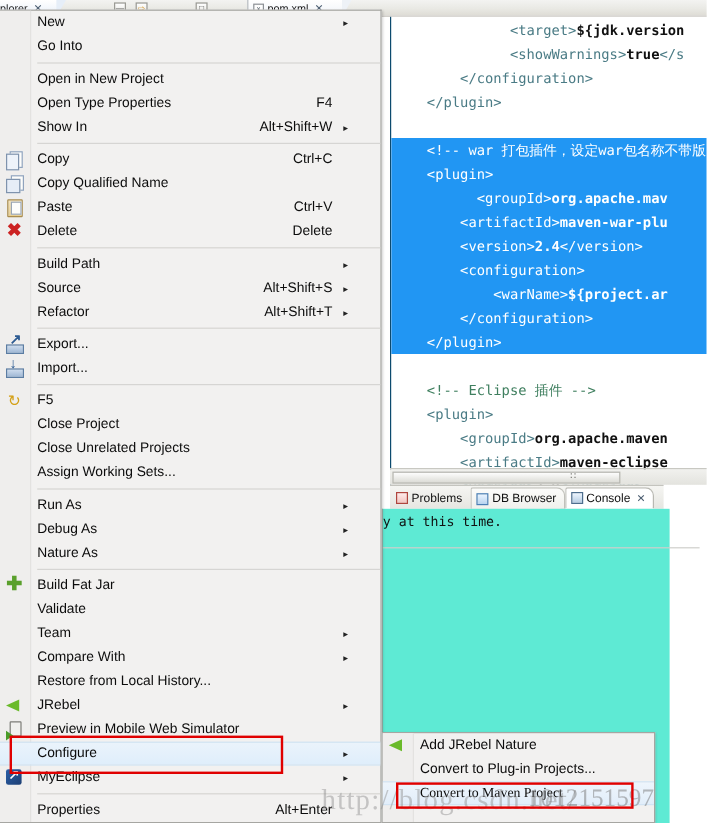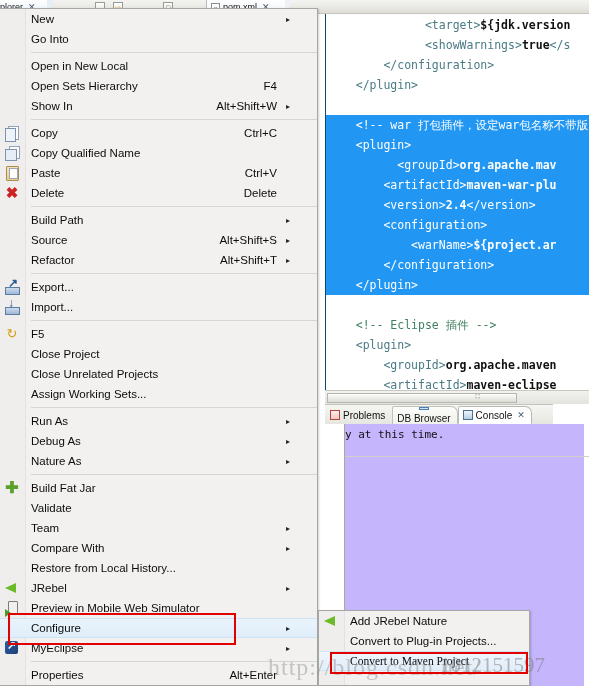--- a/index.html
+++ b/index.html
@@ -111,34 +111,33 @@
   }
   .vtab.active {
     background: #ffffff;
     border: 1px solid #b8b8b2; border-bottom-color: #ffffff;
     border-radius: 2px 7px 0 0;
   }
   .vtab.semi {
     background: linear-gradient(to bottom,#fcfcfa,#f0f0ec);
     border: 1px solid #c0c0ba; border-bottom: none;
     border-radius: 2px 7px 0 0;
-    flex-direction: column;
   }
   .ico-sq {
     width: 10px; height: 10px; display: inline-block;
     border: 1px solid #7b8795; background: linear-gradient(#f6fbff,#cfe0f2);
   }
   .ico-sq.red { border-color: #b0453e; background: linear-gradient(#ffeceb,#f3c6c2); }
   .ico-sq.blue { border-color: #4a7fb5; background: linear-gradient(#eaf4ff,#b8d4ef); }
   .ico-sq.mon { border-color: #4e6e8e; background: linear-gradient(#eef6ff,#b6cde3); }
   .xmark { font-size: 9px; color: #4b5d70; margin-left: 2px; }
 
   .console-body {
-    position: absolute; left: 344px; top: 424px; width: 240px; height: 262px;
-    background: #c4b5fd; border-left: 1px solid #a8a8a2;
+    position: absolute; left: 318px; top: 424px; width: 240px; height: 262px;
+    background: #5eead4; border-left: 1px solid #a8a8a2;
   }
   .console-text {
     font-family: "DejaVu Sans Mono", monospace;
     font-size: 11px; color: #111; padding: 4px 0 0 0;
   }
   .console-rule {
     position: absolute; left: 0; top: 32px; width: 264px; height: 1px; background: #cfcfcb;
   }
 
   
@@ -242,21 +241,21 @@
     content:""; position:absolute; left:1px; top:1px; width:13px; height:13px;
     background:linear-gradient(135deg,#2a5fa8,#1d3f74); border-radius:2px;
   }
   .ic-myeclipse::after {
     content:"\2197"; position:absolute; left:3px; top:-1px;
     font-size:11px; color:#ffffff; font-weight:bold;
   }
 
   
   .submenu {
-    position: absolute; left: 318px; top: 610px; width: 212px; height: 76px;
+    position: absolute; left: 318px; top: 610px; width: 228px; height: 76px;
     background: #f2f1f0; border: 1px solid #a6a6a2;
     box-shadow: 1px 1px 2px rgba(0,0,0,0.2);
   }
   .submenu .sgutter {
     position: absolute; left: 0; top: 0; width: 26px; height: 100%;
     background: #efeeed; border-right: 1px solid #e3e2e0;
   }
   .submenu .mi { padding-left: 31px; }
   .submenu .mi.hl {
     background: linear-gradient(to bottom,#eef5fc,#e2eefa);
@@ -340,25 +339,25 @@
         <div class="mi">
           <span class="label">New</span>
           <span class="arrow">▸</span>
         </div>
         <div class="mi">
           <span class="label">Go Into</span>
           <span class="arrow"></span>
         </div>
         <div class="sep"></div>
         <div class="mi">
-          <span class="label">Open in New Local</span>
-          <span class="arrow"></span>
-        </div>
-        <div class="mi">
-          <span class="label">Open Sets Hierarchy</span>
+          <span class="label">Open in New Project</span>
+          <span class="arrow"></span>
+        </div>
+        <div class="mi">
+          <span class="label">Open Type Properties</span>
           <span class="accel">F4</span>
           <span class="arrow"></span>
         </div>
         <div class="mi">
           <span class="label">Show In</span>
           <span class="accel">Alt+Shift+W</span>
           <span class="arrow">▸</span>
         </div>
         <div class="sep"></div>
         <div class="mi">

